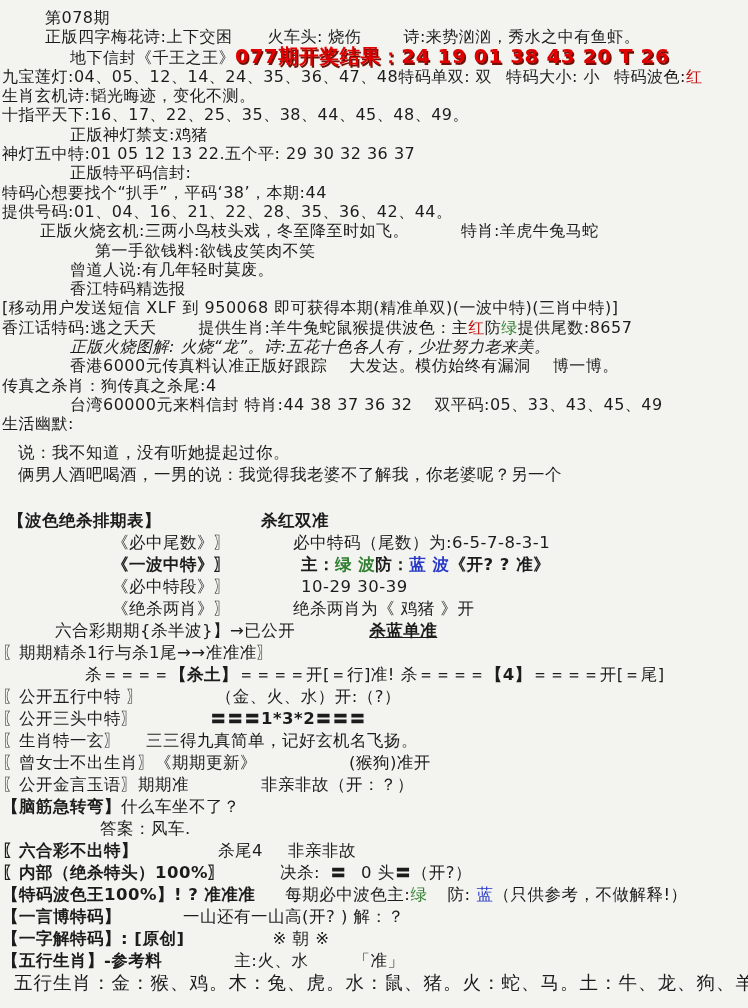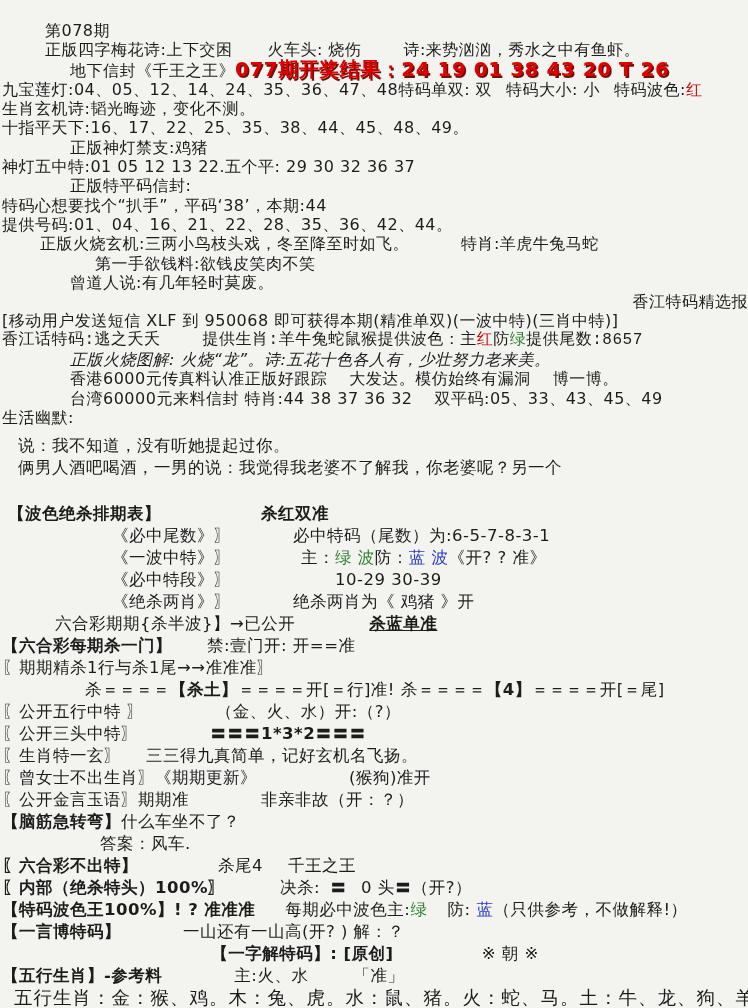--- a/index.html
+++ b/index.html
@@ -3,21 +3,21 @@
 <meta charset="utf-8">
 <style>
   html,body{margin:0;padding:0;}
   body{
     width:748px;height:1008px;
     background:#f3f3ef;
     font-family:"DejaVu Sans","Liberation Sans",sans-serif;
     color:#1c1c1c;
     overflow:hidden;
   }
-  .sheet{position:relative;width:748px;height:1008px;padding-top:21px;box-sizing:border-box;}
+  .sheet{position:relative;width:748px;height:1008px;padding-top:8px;box-sizing:border-box;}
   .line{
     white-space:nowrap;
     font-size:16px;
     line-height:19.3px;
     letter-spacing:0.5px;
   }
   .bottom .line, .line.bt{line-height:22px;font-size:16.5px;}
   .seg{display:inline-block;}
   .bold{font-weight:bold;}
   .red{color:#c21010;}
@@ -45,48 +45,48 @@
       <div class="line" style="margin-left: 2px;"><span class="seg">生肖玄机诗:韬光晦迹，变化不测。</span></div>
       <div class="line" style="margin-left: 2px;"><span class="seg">十指平天下:16、17、22、25、35、38、44、45、48、49。</span></div>
       <div class="line" style="margin-left: 70px;"><span class="seg">正版神灯禁支:鸡猪</span></div>
       <div class="line" style="margin-left: 2px;"><span class="seg">神灯五中特:01 05 12 13 22.五个平: 29 30 32 36 37</span></div>
       <div class="line" style="margin-left: 70px;"><span class="seg">正版特平码信封:</span></div>
       <div class="line" style="margin-left: 2px;"><span class="seg">特码心想要找个“扒手”，平码‘38’，本期:44</span></div>
       <div class="line" style="margin-left: 2px;"><span class="seg">提供号码:01、04、16、21、22、28、35、36、42、44。</span></div>
       <div class="line" style="margin-left: 40px;"><span class="seg">正版火烧玄机:三两小鸟枝头戏，冬至降至时如飞。</span><span class="seg" style="margin-left: 52px;">特肖:羊虎牛兔马蛇</span></div>
       <div class="line" style="margin-left: 95px;"><span class="seg">第一手欲钱料:欲钱皮笑肉不笑</span></div>
       <div class="line" style="margin-left: 70px;"><span class="seg">曾道人说:有几年轻时莫废。</span></div>
-      <div class="line" style="margin-left: 70px; text-align: right;"><span class="seg">香江特码精选报</span></div>
+      <div class="line" style="margin-left: 70px;"><span class="seg">香江特码精选报</span></div>
       <div class="line" style="margin-left: 2px;"><span class="seg">[移动用户发送短信 XLF 到 950068 即可获得本期(精准单双)(一波中特)(三肖中特)]</span></div>
-      <div class="line" style="margin-left: 2px; font-family: Liberation Mono, monospace;"><span class="seg">香江话特码:逃之夭夭</span><span class="seg" style="margin-left: 42px;">提供生肖:羊牛兔蛇鼠猴提供波色：主</span><span class="seg red">红</span><span class="seg">防</span><span class="seg green">绿</span><span class="seg">提供尾数:8657</span></div>
+      <div class="line" style="margin-left: 2px;"><span class="seg">香江话特码:逃之夭夭</span><span class="seg" style="margin-left: 42px;">提供生肖:羊牛兔蛇鼠猴提供波色：主</span><span class="seg red">红</span><span class="seg">防</span><span class="seg green">绿</span><span class="seg">提供尾数:8657</span></div>
       <div class="line" style="margin-left: 70px; font-style: italic;"><span class="seg">正版火烧图解: 火烧“龙”。诗:五花十色各人有，少壮努力老来美。</span></div>
       <div class="line" style="margin-left: 70px;"><span class="seg">香港6000元传真料认准正版好跟踪</span><span class="seg" style="margin-left: 22px;">大发达。模仿始终有漏洞</span><span class="seg" style="margin-left: 22px;">博一博。</span></div>
+      <div class="line" style="margin-left: 2px;"><span class="seg">传真之杀肖：狗传真之杀尾:4</span></div>
       <div class="line" style="margin-left: 70px;"><span class="seg">台湾60000元来料信封 特肖:44 38 37 36 32</span><span class="seg" style="margin-left: 22px;">双平码:05、33、43、45、49</span></div>
       <div class="line" style="margin-left: 2px;"><span class="seg">生活幽默:</span></div>
       <div class="spacer" style="height: 8px;"></div>
       <div class="line bt" style="margin-left: 18px;"><span class="seg">说：我不知道，没有听她提起过你。</span></div>
       <div class="line bt" style="margin-left: 18px;"><span class="seg">俩男人酒吧喝酒，一男的说：我觉得我老婆不了解我，你老婆呢？另一个</span></div>
       <div class="spacer" style="height: 24px;"></div>
       <div class="line bt" style="margin-left: 8px;"><span class="seg bold">【波色绝杀排期表】</span><span class="seg bold" style="margin-left: 100px;">杀红双准</span></div>
       <div class="line bt" style="margin-left: 112px;"><span class="seg">《必中尾数》〗</span><span class="seg" style="margin-left: 62px;">必中特码（尾数）为:6-5-7-8-3-1</span></div>
-      <div class="line bt" style="margin-left: 112px;"><span class="seg">《一波中特》〗</span><span class="seg" style="margin-left: 70px;">主：</span><span class="seg green">绿 波</span><span class="seg">防：</span><span class="seg blue">蓝 波</span><span class="seg">《开? ? 准》</span></div>
-      <div class="line bt" style="margin-left: 112px;"><span class="seg">《必中特段》〗</span><span class="seg" style="margin-left: 104px;">10-29 30-39</span></div>
+      <div class="line bt" style="margin-left: 112px; font-weight: bold;"><span class="seg">《一波中特》〗</span><span class="seg" style="margin-left: 70px;">主：</span><span class="seg green">绿 波</span><span class="seg">防：</span><span class="seg blue">蓝 波</span><span class="seg">《开? ? 准》</span></div>
+      <div class="line bt" style="margin-left: 112px;"><span class="seg">《必中特段》〗</span><span class="seg" style="margin-left: 70px;">10-29 30-39</span></div>
       <div class="line bt" style="margin-left: 112px;"><span class="seg">《绝杀两肖》〗</span><span class="seg" style="margin-left: 62px;">绝杀两肖为《 鸡猪 》开</span></div>
       <div class="line bt" style="margin-left: 55px;"><span class="seg">六合彩期期{杀半波}】→已公开</span><span class="seg bold" style="margin-left: 74px; text-decoration: underline;">杀蓝单准</span></div>
-      <div class="line bt" style="margin-left: 2px;"><span class="seg bold">【六合彩每期杀一门】</span><span class="seg" style="margin-left: 35px;">禁:壹门开: 开==准</span></div>
       <div class="line bt" style="margin-left: 2px;"><span class="seg">〖期期精杀1行与杀1尾→→准准准〗</span></div>
       <div class="line bt" style="margin-left: 85px;"><span class="seg">杀＝＝＝＝</span><span class="seg bold">【杀土】</span><span class="seg">＝＝＝＝开[＝行]准! 杀＝＝＝＝</span><span class="seg bold">【4】</span><span class="seg">＝＝＝＝开[＝尾]</span></div>
       <div class="line bt" style="margin-left: 2px;"><span class="seg">〖公开五行中特 〗</span><span class="seg" style="margin-left: 72px;">（金、火、水）开:（?）</span></div>
       <div class="line bt" style="margin-left: 2px;"><span class="seg">〖公开三头中特〗</span><span class="seg bold" style="margin-left: 72px;">〓〓〓1*3*2〓〓〓</span></div>
       <div class="line bt" style="margin-left: 2px;"><span class="seg">〖生肖特一玄〗</span><span class="seg" style="margin-left: 25px;">三三得九真简单，记好玄机名飞扬。</span></div>
       <div class="line bt" style="margin-left: 2px;"><span class="seg">〖曾女士不出生肖〗《期期更新》</span><span class="seg" style="margin-left: 92px;">(猴狗)准开</span></div>
       <div class="line bt" style="margin-left: 2px;"><span class="seg">〖公开金言玉语〗期期准</span><span class="seg" style="margin-left: 72px;">非亲非故（开：？）</span></div>
       <div class="line bt" style="margin-left: 2px;"><span class="seg bold">【脑筋急转弯】</span><span class="seg">什么车坐不了？</span></div>
       <div class="line bt" style="margin-left: 100px;"><span class="seg">答案：风车.</span></div>
-      <div class="line bt" style="margin-left: 2px;"><span class="seg bold">〖六合彩不出特】</span><span class="seg" style="margin-left: 80px;">杀尾4</span><span class="seg" style="margin-left: 25px;">千王之王</span></div>
+      <div class="line bt" style="margin-left: 2px;"><span class="seg bold">〖六合彩不出特】</span><span class="seg" style="margin-left: 80px;">杀尾4</span><span class="seg" style="margin-left: 25px;">非亲非故</span></div>
       <div class="line bt" style="margin-left: 2px;"><span class="seg bold">〖内部（绝杀特头）100%〗</span><span class="seg" style="margin-left: 55px;">决杀:</span><span class="seg bold" style="margin-left: 10px;">〓</span><span class="seg" style="margin-left: 14px;">0 头</span><span class="seg bold">〓</span><span class="seg">（开?）</span></div>
       <div class="line bt" style="margin-left: 2px;"><span class="seg bold">【特码波色王100%】! ?</span><span class="seg bold" style="margin-left: 6px;">准准准</span><span class="seg" style="margin-left: 30px;">每期必中波色主:</span><span class="seg green">绿</span><span class="seg" style="margin-left: 20px;">防:</span><span class="seg blue" style="margin-left: 6px;">蓝</span><span class="seg">（只供参考，不做解释!）</span></div>
       <div class="line bt" style="margin-left: 2px;"><span class="seg bold">【一言博特码】</span><span class="seg" style="margin-left: 62px;">一山还有一山高(开? ) 解：？</span></div>
-      <div class="line bt" style="margin-left: 2px; text-align: center;"><span class="seg bold">【一字解特码】: [原创]</span><span class="seg" style="margin-left: 88px;">※ 朝 ※</span></div>
+      <div class="line bt" style="margin-left: 2px;"><span class="seg bold">【一字解特码】: [原创]</span><span class="seg" style="margin-left: 88px;">※ 朝 ※</span></div>
       <div class="line bt" style="margin-left: 2px;"><span class="seg bold">【五行生肖】-参考料</span><span class="seg" style="margin-left: 72px;">主:火、水</span><span class="seg" style="margin-left: 45px;">「准」</span></div>
       <div class="line bt" style="margin-left: 14px;"><span class="seg big">五行生肖：金：猴、鸡。木：兔、虎。水：鼠、猪。火：蛇、马。土：牛、龙、狗、羊。</span></div>
     </div>
 </div>
 
 </body></html>

